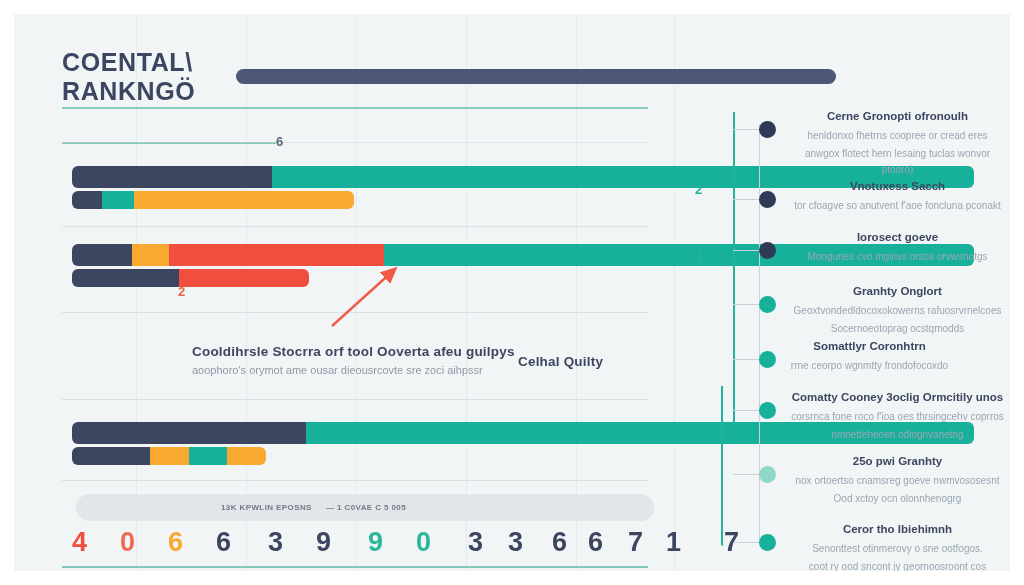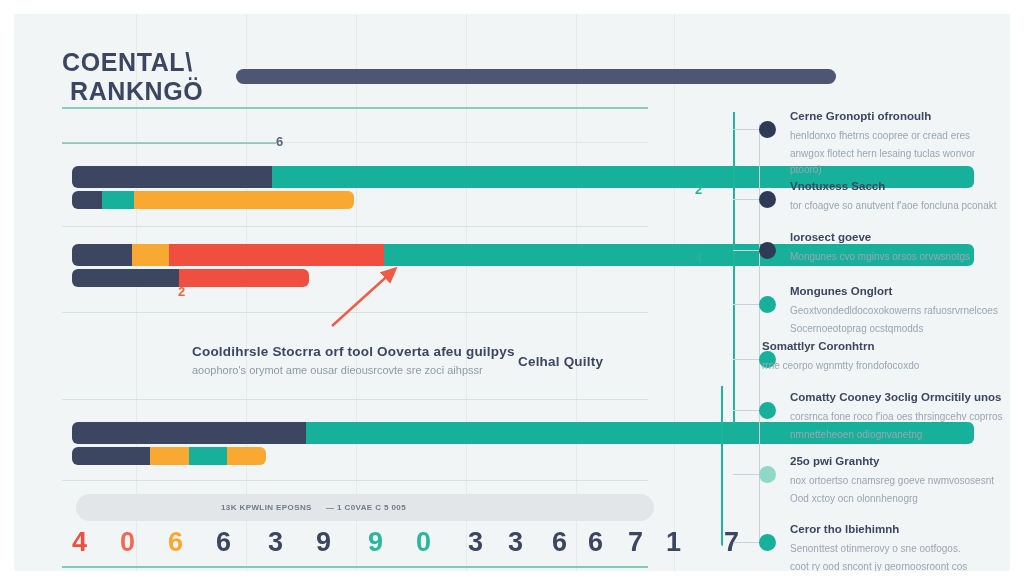--- a/index.html
+++ b/index.html
@@ -20,21 +20,21 @@
   
   .vgrid{position:absolute;top:0;bottom:0;width:1px;background:rgba(200,210,214,.30);}
   .hgrid{position:absolute;height:1px;background:rgba(198,208,212,.55);}
 
   
   .title{
     position:absolute;left:48px;top:34px;
     font-size:25px;font-weight:bold;letter-spacing:.6px;
     color:#3c4660;line-height:1.17;
   }
-  .title .l2{display:block;margin-left:8px;}
+  .title .l2{display:block;}
 
   
   .headerbar{
     position:absolute;left:222px;top:55px;
     width:600px;height:15px;border-radius:8px;
     background:#4d5775;
   }
 
   
   .tealrule{position:absolute;height:1.6px;background:#74c4b4;opacity:.85;}
@@ -68,21 +68,21 @@
   
   .numrow{position:absolute;left:58px;top:508px;width:585px;height:40px;}
   .num{position:absolute;top:0;font-size:27px;font-weight:bold;line-height:40px;}
   .numrule{position:absolute;left:48px;top:552px;width:586px;height:1.8px;background:#74c4b4;opacity:.9;}
 
   
   .tl-spine{position:absolute;width:2px;background:#22b49b;}
   .tl-spine.grey{width:1px;background:#c9d2d7;}
   .tl-connector{position:absolute;height:1.4px;}
   .tl-dot{position:absolute;width:17px;height:17px;border-radius:50%;}
-  .tl-item{position:absolute;width:215px;}
+  .tl-item{position:absolute;width:215px;text-align:center;}
   .tl-item .h{font-size:11.5px;font-weight:bold;color:#3c4660;line-height:1.35;}
   .tl-item .b{font-size:10px;color:#9aa6b3;line-height:1.55;margin-top:3px;}
   .axis-num{position:absolute;font-size:13px;font-weight:bold;color:#25b39a;}
 </style>
 </head>
 <body>
 
 <div id="canvas">
 
   <div class="vgrid" style="left:122px"></div>
@@ -214,21 +214,21 @@
       </div>
       <div class="tl-connector" style="left: 719px; top: 236px; width: 28px; background: rgb(201, 210, 215);"></div>
       <div class="tl-dot" style="left: 745px; top: 228px; background: rgb(47, 58, 87);"></div>
       <div class="tl-item" style="left: 776px; top: 216px;">
         <div class="h">lorosect goeve</div>
         <div class="b">Mongunes cvo mginvs orsos orvwsnotgs</div>
       </div>
       <div class="tl-connector" style="left: 719px; top: 290px; width: 28px; background: rgb(201, 210, 215);"></div>
       <div class="tl-dot" style="left: 745px; top: 282px; background: rgb(23, 176, 154);"></div>
       <div class="tl-item" style="left: 776px; top: 270px;">
-        <div class="h">Mongunes Onglort</div>
+        <div class="h">Granhty Onglort</div>
         <div class="b">Geoxtvondedldocoxokowerns rafuosrvrnelcoes</div>
         <div class="b">Socernoeotoprag ocstqmodds</div>
       </div>
       <div class="tl-connector" style="left: 719px; top: 345px; width: 28px; background: rgb(201, 210, 215);"></div>
       <div class="tl-dot" style="left: 745px; top: 337px; background: rgb(23, 176, 154);"></div>
       <div class="tl-item" style="left: 748px; top: 325px;">
         <div class="h">Somattlyr Coronhtrn</div>
         <div class="b">rrne ceorpo wgnmtty frondofocoxdo</div>
       </div>
       <div class="tl-connector" style="left: 719px; top: 396px; width: 28px; background: rgb(201, 210, 215);"></div>

